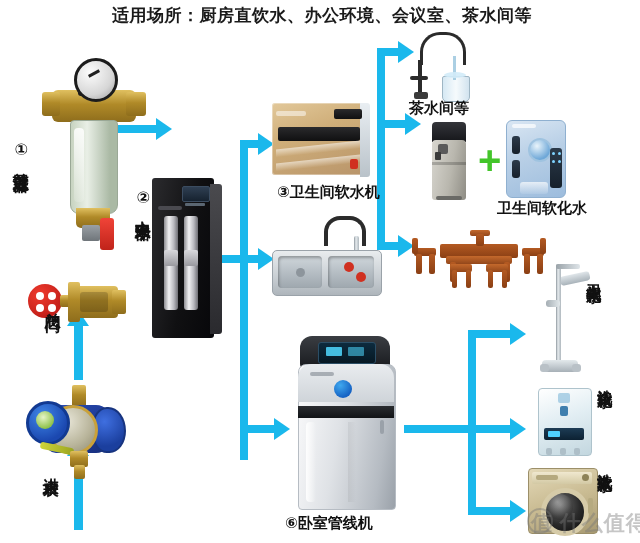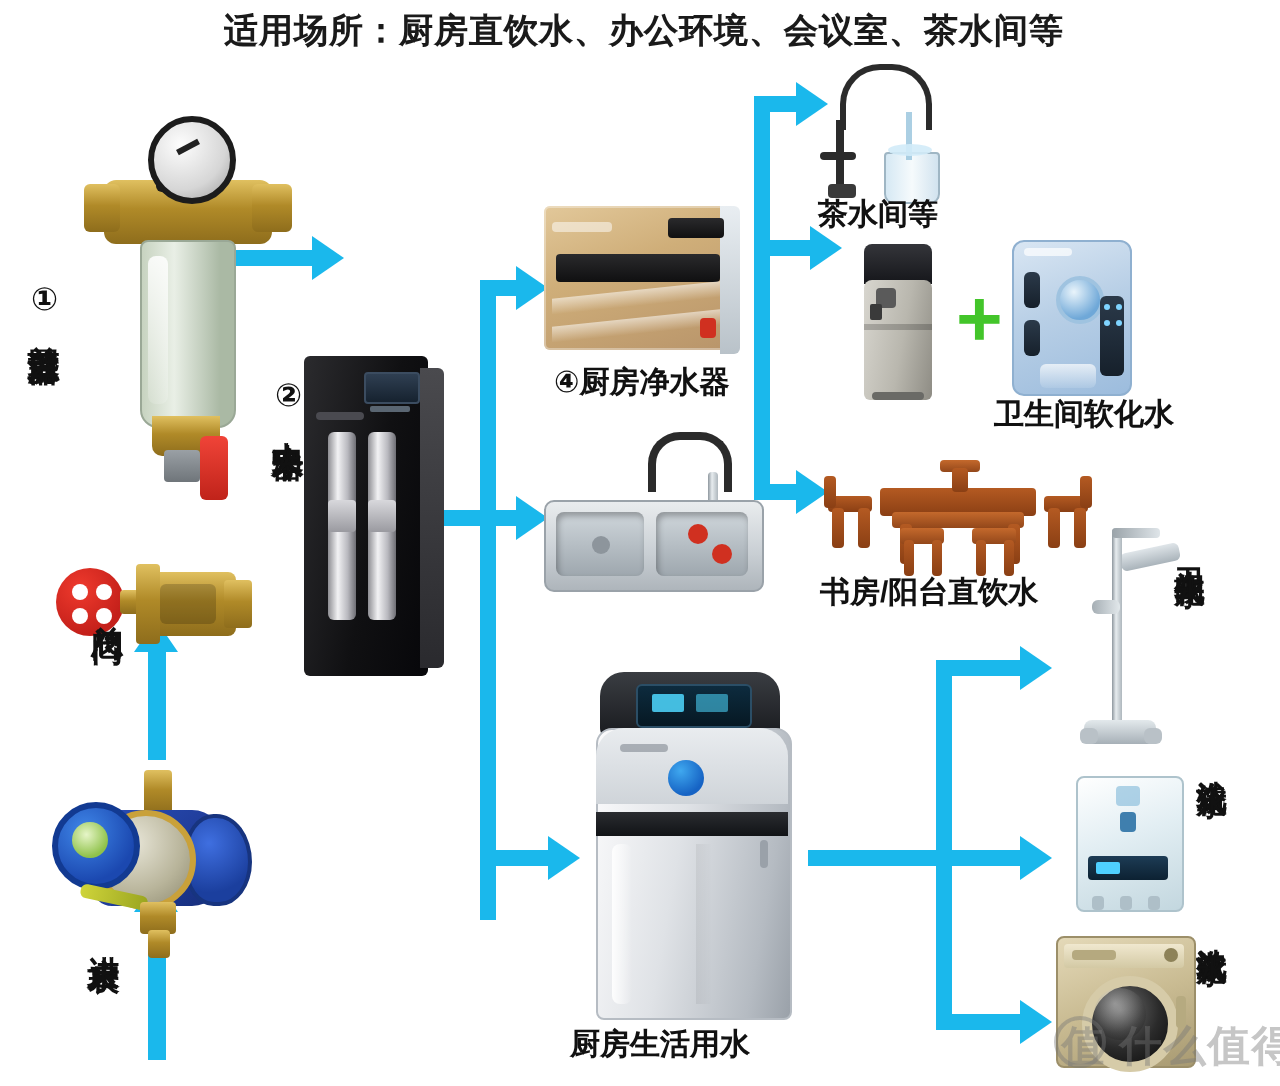--- a/index.html
+++ b/index.html
@@ -221,21 +221,21 @@
   <div class="abs" style="left:272px;top:103px;width:100px;height:78px;">
     <div class="kp-body" style="left:0px;top:0px;width:96px;height:72px;"></div>
     <div class="abs" style="left:88px;top:0px;width:10px;height:74px;background:linear-gradient(180deg,#e9eef2,#b9c2c9);border-radius:0 3px 3px 0;"></div>
     <div class="kp-dark" style="left:62px;top:6px;width:28px;height:10px;"></div>
     <div class="kp-dark" style="left:6px;top:24px;width:82px;height:14px;"></div>
     <div class="kp-stripe" style="left:4px;top:42px;width:84px;height:8px;transform:skewY(-6deg);"></div>
     <div class="kp-stripe" style="left:4px;top:56px;width:84px;height:8px;transform:skewY(-6deg);"></div>
     <div class="abs" style="left:4px;top:8px;width:30px;height:5px;background:rgba(255,255,255,.5);border-radius:2px;"></div>
     <div class="abs" style="left:78px;top:56px;width:8px;height:10px;background:#d03020;border-radius:2px;"></div>
   </div>
-  <div class="lbl" style="left:277px;top:184px;font-size:15px;">④厨房净水器</div>
+  <div class="lbl" style="left:277px;top:184px;font-size:15px;">③卫生间软水机</div>
 
   <div class="abs" style="left:272px;top:232px;width:110px;height:64px;">
     <div class="abs" style="left:52px;top:-16px;width:34px;height:26px;border:4px solid #2b2b2b;border-radius:16px 16px 0 0;border-bottom:none;"></div>
     <div class="metal" style="left:82px;top:4px;width:5px;height:24px;"></div>
     <div class="sink-base" style="left:0px;top:18px;width:108px;height:44px;"></div>
     <div class="sink-bowl" style="left:6px;top:24px;width:44px;height:32px;"></div>
     <div class="sink-bowl" style="left:56px;top:24px;width:46px;height:32px;"></div>
     <div class="abs" style="left:24px;top:36px;width:9px;height:9px;border-radius:50%;background:#8d959c;"></div>
     <div class="abs" style="left:72px;top:30px;width:10px;height:10px;border-radius:50%;background:#d03020;"></div>
     <div class="abs" style="left:84px;top:40px;width:10px;height:10px;border-radius:50%;background:#d03020;"></div>
@@ -293,37 +293,36 @@
     <div class="wood" style="left:112px;top:26px;width:6px;height:20px;"></div>
     <div class="wood" style="left:125px;top:26px;width:6px;height:20px;"></div>
     <div class="wood" style="left:128px;top:10px;width:6px;height:16px;"></div>
     <div class="wood2" style="left:38px;top:36px;width:22px;height:8px;"></div>
     <div class="wood" style="left:40px;top:42px;width:5px;height:18px;"></div>
     <div class="wood" style="left:54px;top:42px;width:5px;height:18px;"></div>
     <div class="wood2" style="left:74px;top:36px;width:22px;height:8px;"></div>
     <div class="wood" style="left:76px;top:42px;width:5px;height:18px;"></div>
     <div class="wood" style="left:90px;top:42px;width:5px;height:18px;"></div>
   </div>
-  <div class="lbl" style="left:410px;top:289px;font-size:15px;">书房/阳台直饮水</div>
 
   <div class="abs" style="left:292px;top:336px;width:108px;height:175px;">
     <div class="sf-top" style="left:8px;top:0px;width:90px;height:34px;"></div>
     <div class="sf-screen" style="left:26px;top:6px;width:56px;height:20px;"></div>
     <div class="abs" style="left:34px;top:11px;width:16px;height:9px;background:#4fd8ff;border-radius:1px;opacity:.85;"></div>
     <div class="abs" style="left:56px;top:11px;width:16px;height:9px;background:#4fd8ff;border-radius:1px;opacity:.55;"></div>
     <div class="sf-body" style="left:6px;top:28px;width:96px;height:144px;"></div>
     <div class="abs" style="left:6px;top:28px;width:96px;height:38px;background:linear-gradient(180deg,#e9ecef,#cfd4d9);border-radius:14px 14px 0 0;"></div>
     <div class="sf-logo" style="left:42px;top:44px;width:18px;height:18px;"></div>
     <div class="abs" style="left:18px;top:36px;width:24px;height:4px;background:rgba(120,128,136,.55);border-radius:2px;"></div>
     <div class="sf-band" style="left:6px;top:70px;width:96px;height:12px;"></div>
     <div class="abs" style="left:14px;top:86px;width:10px;height:80px;background:linear-gradient(90deg,rgba(255,255,255,.9),rgba(255,255,255,0));border-radius:4px;"></div>
     <div class="abs" style="left:56px;top:86px;width:8px;height:80px;background:linear-gradient(90deg,rgba(0,0,0,.06),rgba(0,0,0,0));"></div>
     <div class="abs" style="left:88px;top:84px;width:4px;height:14px;background:#9aa1a9;border-radius:2px;"></div>
   </div>
-  <div class="lbl" style="left:285px;top:515px;font-size:15px;">厨房生活用水</div>
+  <div class="lbl" style="left:285px;top:515px;font-size:15px;">⑥卧室管线机</div>
 
   <div class="abs" style="left:540px;top:252px;width:60px;height:126px;">
     <div class="sh-head" style="left:20px;top:22px;width:30px;height:9px;transform:rotate(-12deg);"></div>
     <div class="metal" style="left:16px;top:12px;width:5px;height:100px;"></div>
     <div class="abs" style="left:16px;top:12px;width:24px;height:5px;background:linear-gradient(90deg,#9aa3a9,#dfe5e9);border-radius:2px;"></div>
     <div class="abs" style="left:6px;top:48px;width:14px;height:7px;background:linear-gradient(90deg,#a5aeb4,#e2e8eb);border-radius:3px;"></div>
     <div class="abs" style="left:2px;top:108px;width:36px;height:12px;background:linear-gradient(180deg,#e3e9ec,#a7b0b7);border-radius:4px;"></div>
     <div class="abs" style="left:0px;top:112px;width:9px;height:8px;background:#b9c1c7;border-radius:3px;"></div>
     <div class="abs" style="left:32px;top:112px;width:9px;height:8px;background:#b9c1c7;border-radius:3px;"></div>
   </div>

